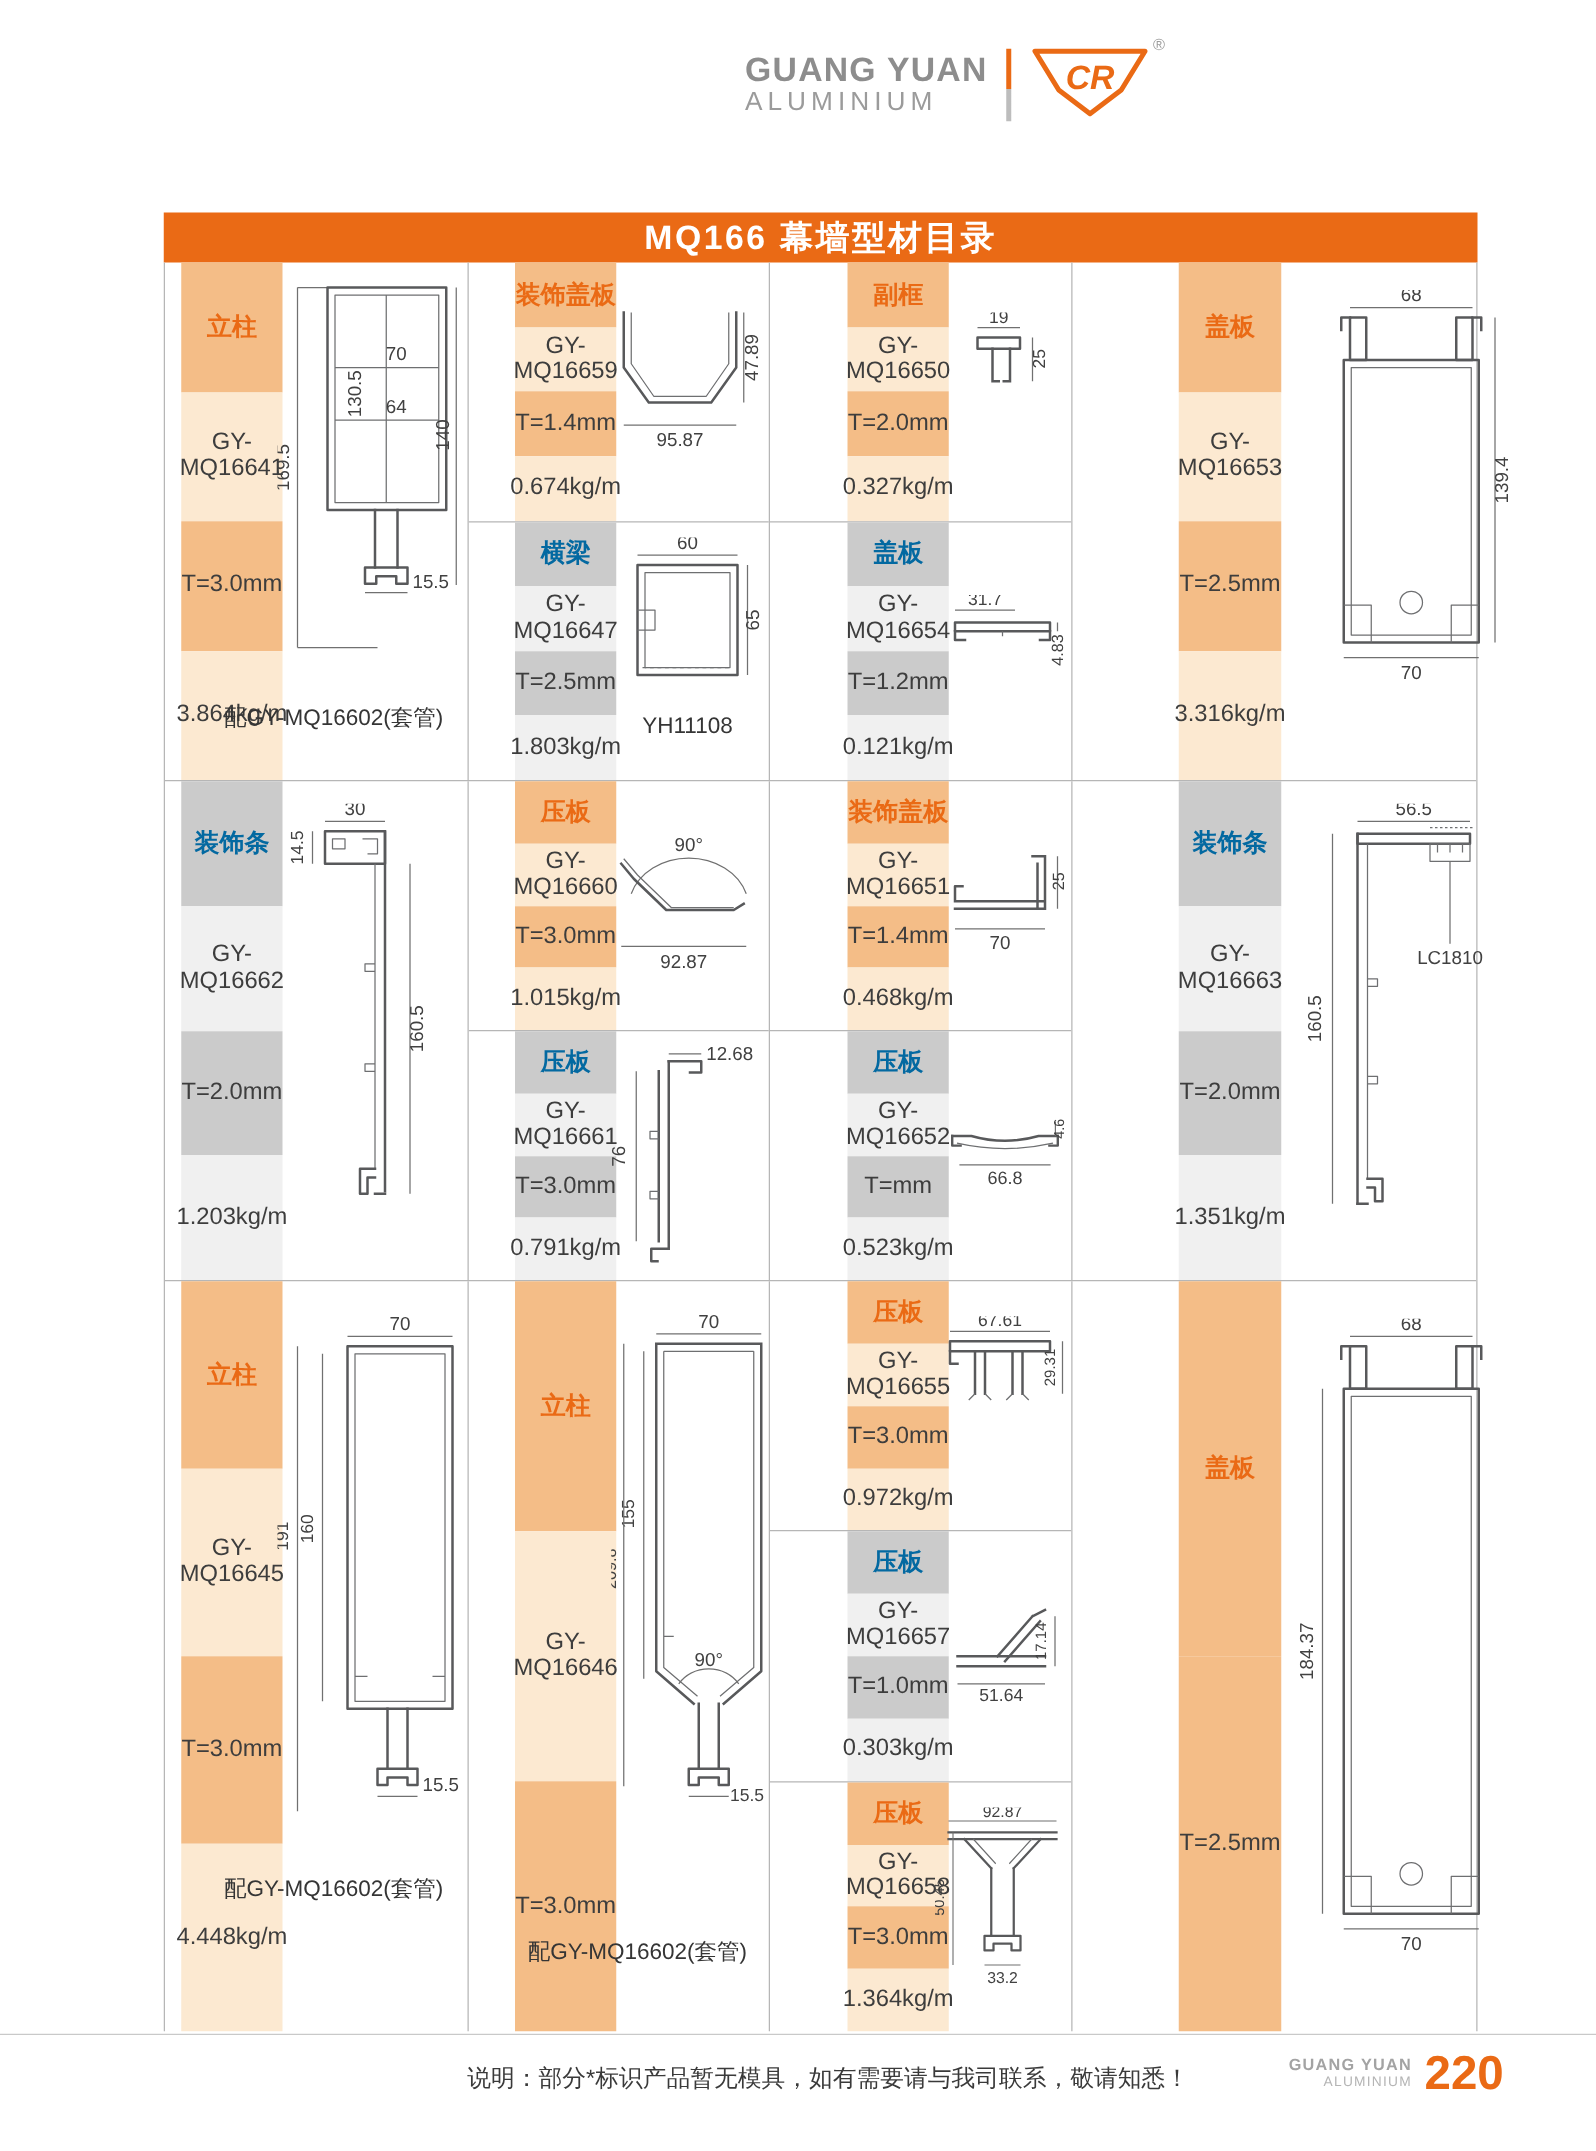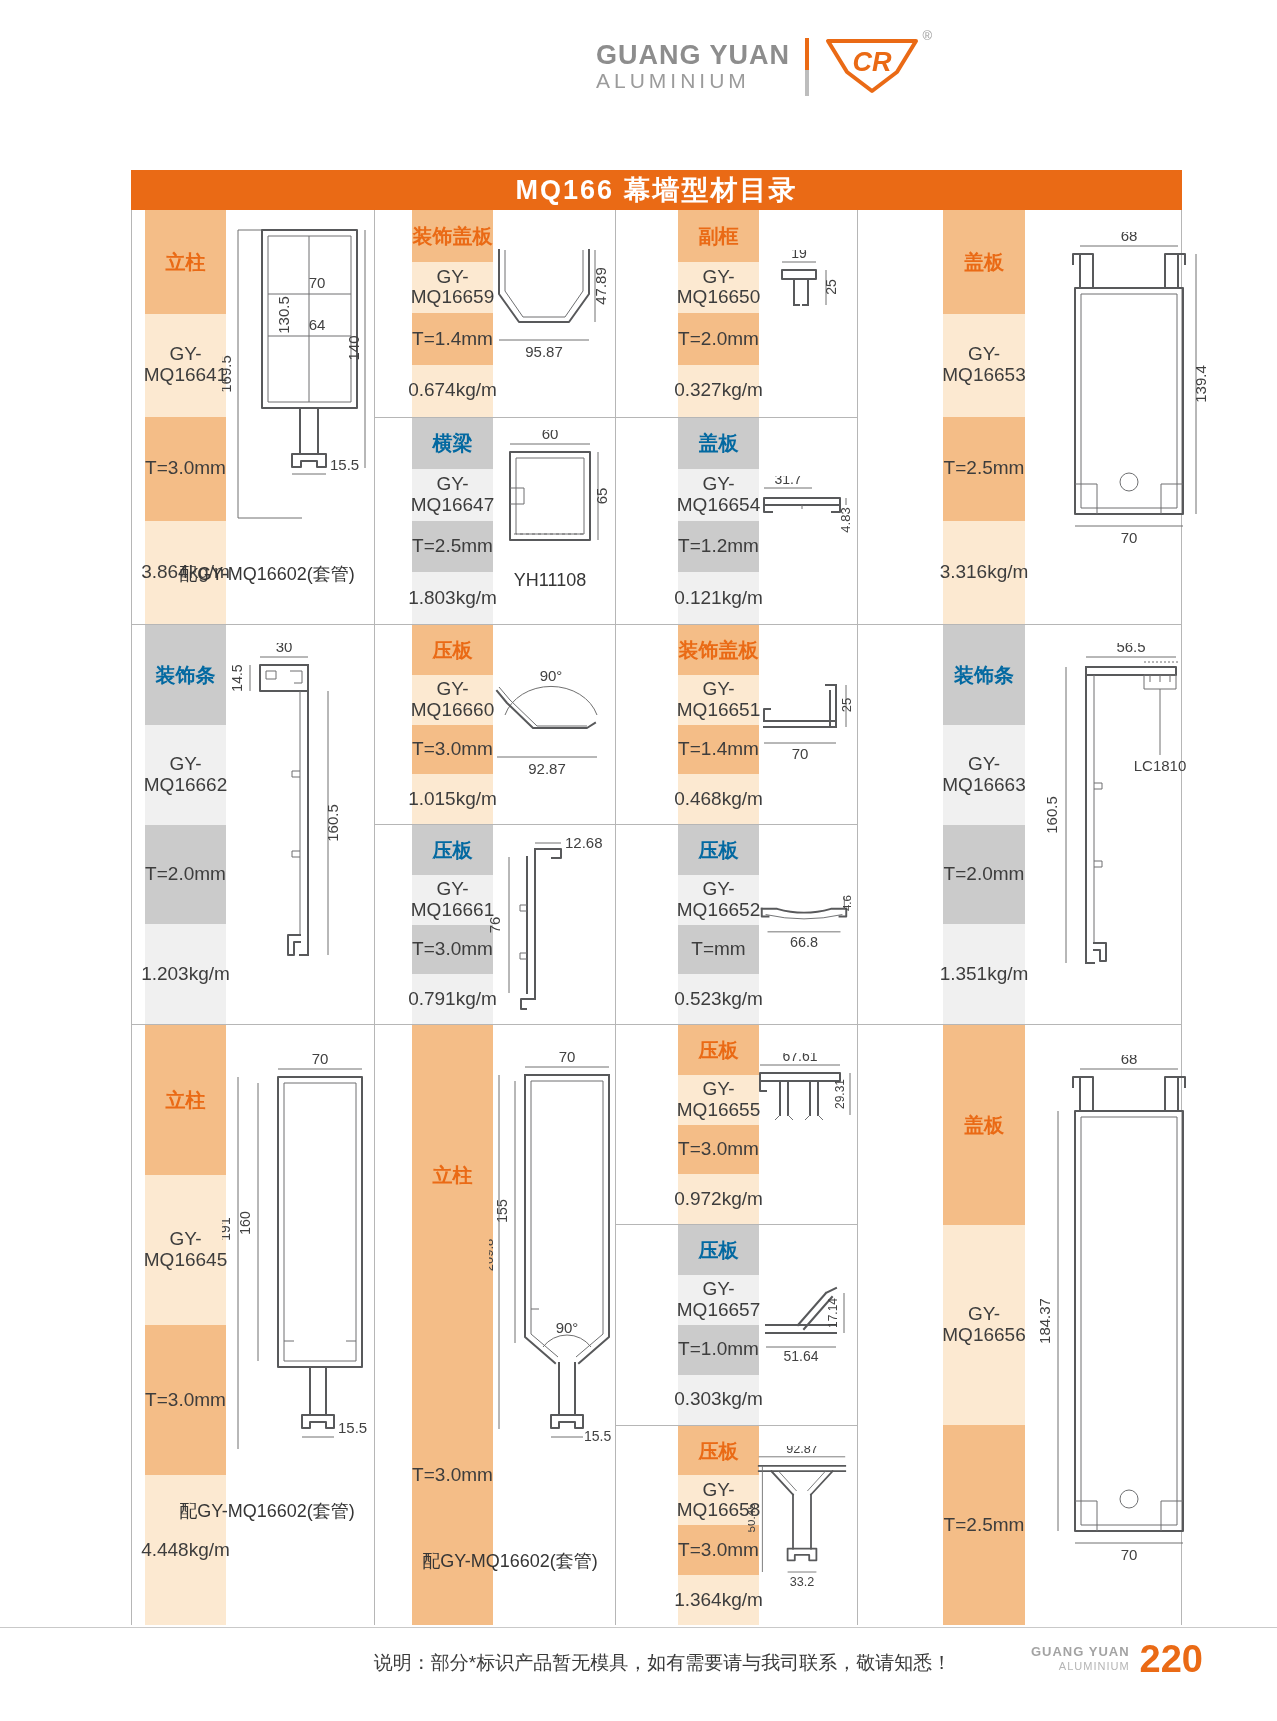--- a/index.html
+++ b/index.html
@@ -28,21 +28,21 @@
   .tbl{border-left:1px solid var(--line);border-right:1px solid var(--line);}
   .row{display:flex;border-bottom:1px solid var(--line);}
   .row1{height:415px;} .row2{height:400px;} .row3{height:600px;}
   .grp{position:relative;height:100%;}
   .g1{width:242px;} .g2{width:241px;} .g3{width:242px;} .g4{flex:1;}
   .grp + .grp{border-left:1px solid var(--line);}
   .grp.split{display:flex;flex-direction:column;}
   .sub{position:relative;flex:1;}
   .sub + .sub{border-top:1px solid var(--line);}
 
-  .lab{position:absolute;top:0;bottom:0;width:81px;display:flex;flex-direction:column;}
+  .lab{position:absolute;top:0;bottom:0;width:81px;display:flex;flex-direction:column;justify-content:flex-end;}
   .g1 > .lab, .g1 .lab{left:13px;}
   .g2 > .lab, .g2 .lab{left:37px;}
   .g3 > .lab, .g3 .lab{left:62px;}
   .g4 > .lab, .g4 .lab{left:85px;width:82px;}
   .band{flex:1;display:flex;align-items:center;justify-content:center;
         font-size:19px;color:#3d3d3d;text-align:center;line-height:1.1;}
   .band.h{font-weight:bold;font-size:20px;}
   .orange .h,.orange .t{background:var(--band-orange);}
   .orange .c,.orange .w{background:var(--band-cream);}
   .orange .h{color:var(--accent);}
@@ -367,20 +367,21 @@
             <path class="pf" d="M80,362 h32 v13 h-8 v-6 h-16 v6 h-8 z"></path>
           <line class="dl" x1="80" y1="384" x2="112" y2="384"></line>
           <text class="dt" x="116" y="380">15.5</text>
         </svg>
         <div class="cap" style="left:30px;top:474px;width:210px">配GY-MQ16602(套管)</div>
       </div>
 
       <div class="grp g2">
         <div class="lab orange">
           <div class="band h">立柱</div>
+          <div class="band c">GY-MQ16646</div>
           <div class="band t">T=3.0mm</div>
         </div>
         <svg class="drw" style="left:114px;top:26px" width="126" height="460" viewBox="0 0 126 460">
           <line class="dl" x1="36" y1="16" x2="120" y2="16"></line>
           <text class="dt" text-anchor="middle" x="78" y="11">70</text>
           <path class="pf" d="M36,24 h84 M36,24 v262 L66,312 M120,24 v262 L90,312"></path>
           <path class="pf2" d="M42,30 h72 M42,30 v253 L69,306 M114,30 v253 L87,306 M42,258 h8"></path>
           <path class="dl" d="M54,296 A30,30 0 0 1 102,296"></path>
           <text class="dt" text-anchor="middle" x="78" y="282">90°</text>
           <line class="dl" x1="26" y1="30" x2="26" y2="292"></line>
@@ -449,21 +450,20 @@
             <text class="dt f13" text-anchor="middle" transform="rotate(-90 8 80)" x="8" y="80">50.45</text>
             <line class="dl" x1="44" y1="140" x2="76" y2="140"></line>
             <text class="dt f14" text-anchor="middle" x="60" y="156">33.2</text>
           </svg>
         </div>
       </div>
 
       <div class="grp g4">
         <div class="lab orange">
           <div class="band h">盖板</div>
-          <div class="band c">GY-MQ16656</div>
           <div class="band t">T=2.5mm</div>
         </div>
         <svg class="drw" style="left:170px;top:30px" width="190" height="520" viewBox="0 0 190 520">
           <line class="dl" x1="52" y1="14" x2="150" y2="14"></line>
           <text class="dt" text-anchor="middle" x="101" y="9">68</text>
           <rect class="pf" x="52" y="22" width="13" height="34"></rect>
             <path class="pf" d="M52,22 h-7 v10"></path>
           <rect class="pf" x="137" y="22" width="13" height="34"></rect>
             <path class="pf" d="M150,22 h7 v10"></path>
           <rect class="pf" x="47" y="56" width="108" height="420"></rect>

